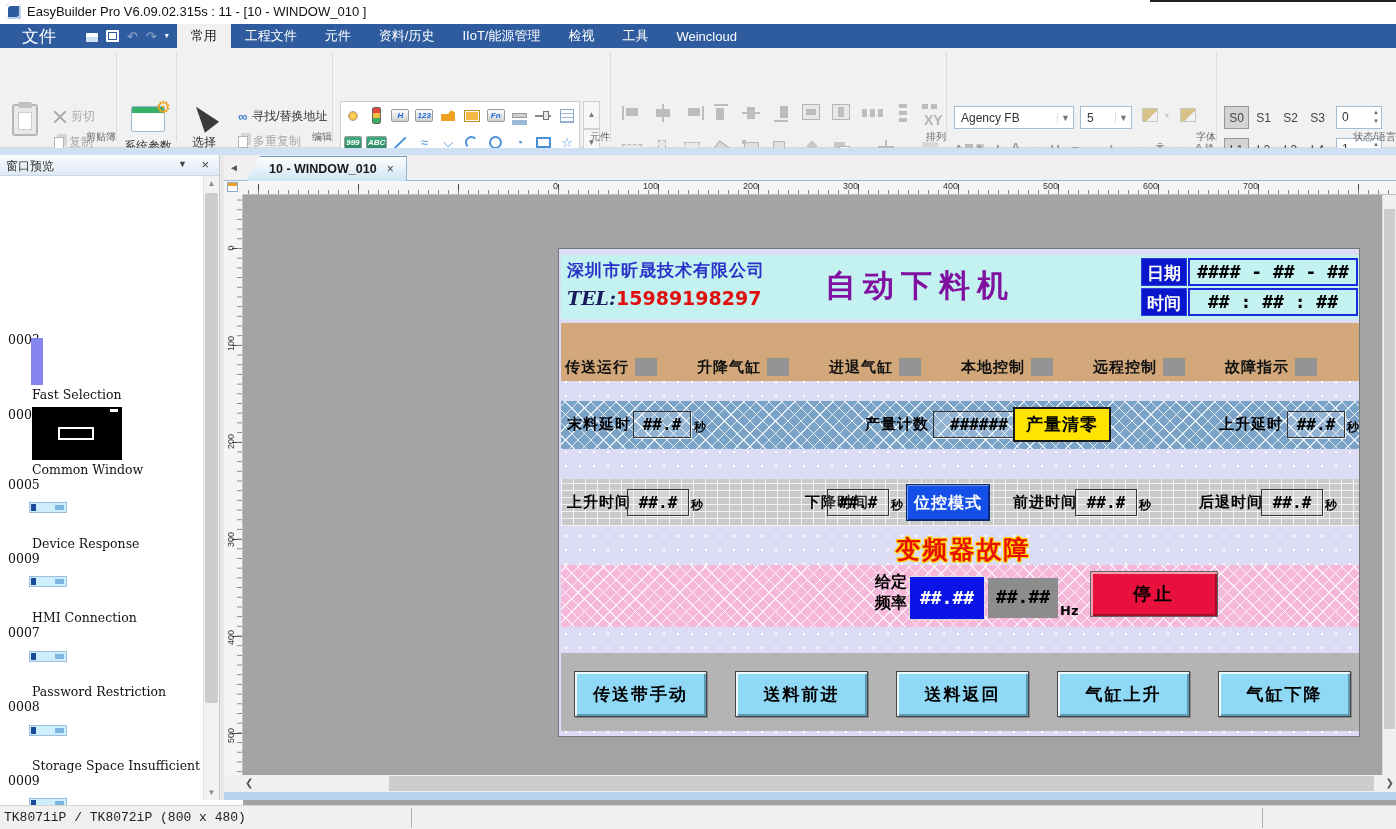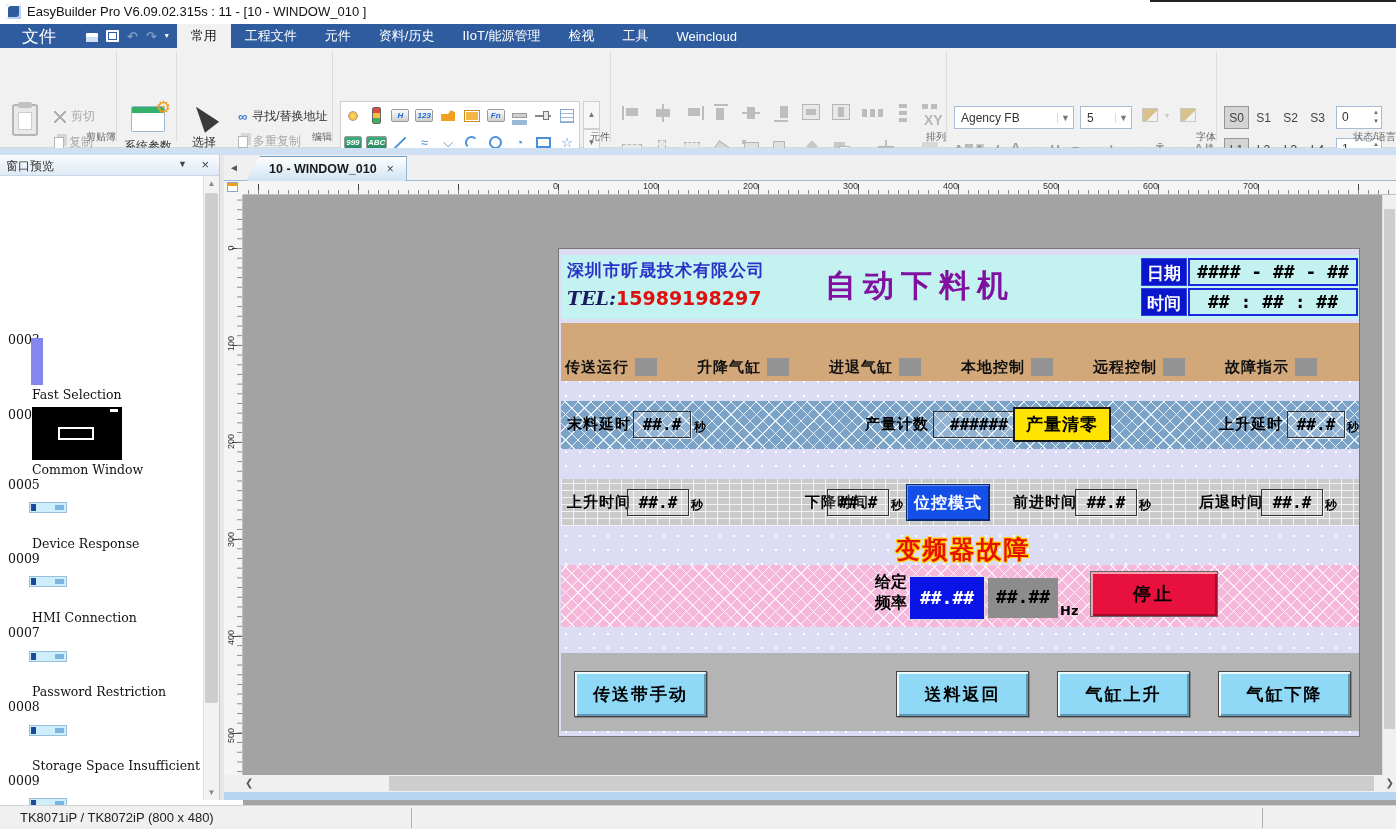--- a/index.html
+++ b/index.html
@@ -178,21 +178,21 @@
   .bigbtn { border:1px solid #666; box-shadow:inset 2px 2px 0 rgba(255,255,255,.6), inset -2px -2px 0 rgba(0,0,0,.3); color:#000; font-size:18px; font-weight:bold; text-align:center; line-height:44px; letter-spacing:3px; }
   .freqlab { position:absolute; left:314px; top:7px; font-size:16px; font-weight:bold; color:#000; line-height:1.3; text-align:center; }
   .fblue { position:absolute; left:348px; top:11px; width:76px; height:44px; background:#0a14e6; border:1px solid #dcdcdc; color:#fff; font-family:"DejaVu Sans Mono", monospace; font-size:18px; font-weight:bold; text-align:center; line-height:42px; }
   .fgray { position:absolute; left:427px; top:13px; width:70px; height:40px; background:#8c8c8c; color:#000; font-family:"DejaVu Sans Mono", monospace; font-size:18px; font-weight:bold; text-align:center; line-height:38px; }
   .fhz { position:absolute; left:499px; top:38px; font-size:13px; font-weight:bold; color:#000; }
   .dbottom { position:absolute; left:2px; top:404px; width:798px; height:78px; background:#b4b4b4; }
   .bbtn { position:absolute; top:18px; width:133px; height:46px; background:#8fd9f7; border:1px solid #444; box-shadow:inset 2px 2px 0 rgba(255,255,255,.85), inset -2px -2px 0 rgba(40,80,100,.45), 1px 1px 0 #888; color:#000; font-size:17px; font-weight:bold; text-align:center; line-height:44px; letter-spacing:2px; }
 
   
   #statusbar { position:absolute; left:0; top:805px; width:1396px; height:24px; background:#f0f0f0; border-top:1px solid #d4d4d4; font-size:13px; color:#222; }
-  #statusbar .dev { position:absolute; left:20px; top:4px; }
+  #statusbar .dev { position:absolute; left:4px; top:4px;font-family:Liberation Mono, monospace; }
   #statusbar .div { position:absolute; top:2px; width:1px; height:20px; background:#b0b0b0; }
 </style>
 </head>
 <body>
 
 <div id="titlebar">
   <span class="appicon"></span>
   <span class="ttl">EasyBuilder Pro V6.09.02.315s : 11 - [10 - WINDOW_010 ]</span>
   <span class="edge"></span>
 </div>
@@ -634,20 +634,21 @@
           <span>频率</span>
         </span>
         <span class="fblue">##.##</span>
         <span class="fgray">##.##</span>
         <span class="fhz">Hz</span>
         <span class="btn-stop bigbtn">停止</span>
       </div>
 
       <div class="dbottom">
         <span class="bbtn" style="left:13px;">传送带手动</span>
+        <span class="bbtn" style="left:174px;">送料前进</span>
         <span class="bbtn" style="left:335px;">送料返回</span>
         <span class="bbtn" style="left:496px;">气缸上升</span>
         <span class="bbtn" style="left:657px;">气缸下降</span>
       </div>
     </div>
   </div>
 
   <div id="vscroll">
       <span class="thumb"></span>
     </div>

